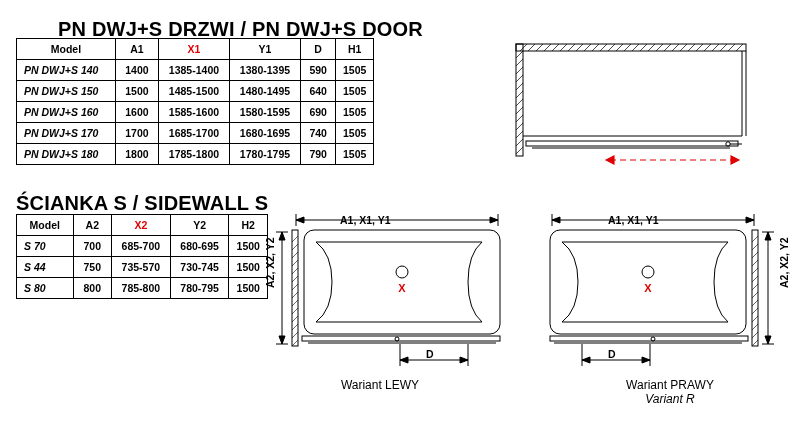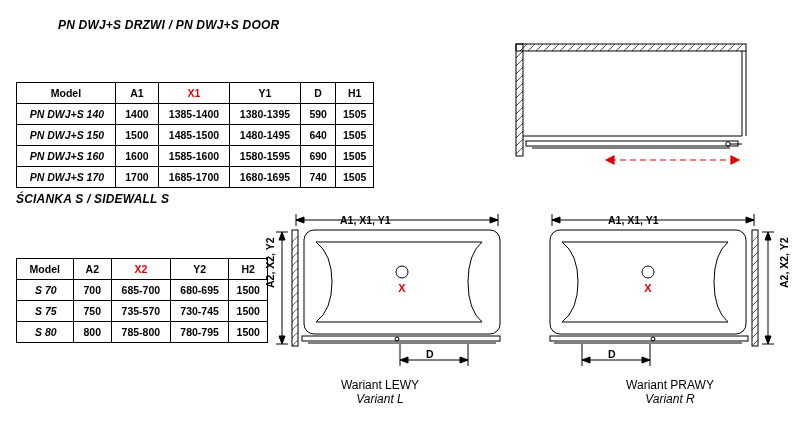--- a/index.html
+++ b/index.html
@@ -9,42 +9,40 @@
     background: #ffffff;
     font-family: "Liberation Sans", sans-serif;
     color: #000;
     overflow: hidden;
   }
   #root { position: relative; width: 800px; height: 424px; }
 
   
   .tbl-title {
     font-weight: bold;
-    font-style: italic;
-    font-size: 12px;
+    font-size: 20px;
     letter-spacing: .2px;
     white-space: nowrap;
     text-align: right;
   }
   table.spec {
     border-collapse: collapse;
     font-size: 10.5px;
-    margin-top: 44px;
   }
   table.spec th, table.spec td {
     border: 1px solid #000;
     height: 21px;
     padding: 0 5px;
     text-align: center;
     white-space: nowrap;
     font-weight: bold;
   }
   table.spec th { font-weight: bold; font-size: 10.5px; }
   table.spec td.model {
-    text-align: center;
+    text-align: left;
     font-style: italic;
     padding-left: 7px;
   }
   .red { color: #e00000; }
 
   
   .draw { position: absolute; }
   .cap {
     position: absolute;
     text-align: center;
@@ -98,20 +96,28 @@
         <td>1505</td>
       </tr>
       <tr>
         <td class="model">PN DWJ+S 170</td>
         <td>1700</td>
         <td>1685-1700</td>
         <td>1680-1695</td>
         <td>740</td>
         <td>1505</td>
       </tr>
+      <tr>
+        <td class="model">PN DWJ+S 180</td>
+        <td>1800</td>
+        <td>1785-1800</td>
+        <td>1780-1795</td>
+        <td>790</td>
+        <td>1505</td>
+      </tr>
     </tbody>
   </table>
 
   <div class="tbl-title" style="position:absolute; left:16px; top:192px;">ŚCIANKA S / SIDEWALL S</div>
 
   <table class="spec" style="position:absolute; left:16px; top:214px; width:252px;">
     <thead>
       <tr>
         <th style="width:62px;">Model</th>
         <th style="width:42px;border-radius:7px;">A2</th>
@@ -122,21 +128,21 @@
     </thead>
     <tbody>
       <tr>
         <td class="model">S 70</td>
         <td>700</td>
         <td>685-700</td>
         <td>680-695</td>
         <td>1500</td>
       </tr>
       <tr>
-        <td class="model">S 75</td>
+        <td class="model">S 44</td>
         <td>750</td>
         <td>735-570</td>
         <td>730-745</td>
         <td>1500</td>
       </tr>
       <tr>
         <td class="model">S 80</td>
         <td>800</td>
         <td>785-800</td>
         <td>780-795</td>
@@ -264,21 +270,20 @@
       <line x1="196" y1="148" x2="196" y2="170"></line>
     </g>
     <text x="130" y="96" fill="#e00000" font-family="Liberation Sans, sans-serif" font-size="11" font-weight="bold" text-anchor="middle">X</text>
   </svg>
   <div style="position:absolute; left:340px; top:214px; font-size:10.5px; font-weight:bold;">A1, X1, Y1</div>
   <div style="position:absolute; left:264px; top:288px; font-size:10.5px; font-weight:bold;
               transform:rotate(-90deg); transform-origin:left top; white-space:nowrap;">A2, X2, Y2</div>
   <div style="position:absolute; left:426px; top:348px; font-size:10.5px; font-weight:bold;">D</div>
   <div class="cap" style="left:270px; top:378px;">
     <div>Wariant LEWY</div>
-    <div class="l2">Variant L</div>
   </div>
 
   <svg class="draw" style="left:540px; top:196px;" width="238" height="180" viewBox="0 0 238 180">
     <g stroke="#000" fill="none" stroke-width="1">
 
       <line x1="12" y1="24" x2="214" y2="24"></line>
       <line x1="12" y1="18" x2="12" y2="30"></line>
       <line x1="214" y1="18" x2="214" y2="30"></line>
       <polygon points="12,24 20,21 20,27" fill="#000"></polygon>
       <polygon points="214,24 206,21 206,27" fill="#000"></polygon>

